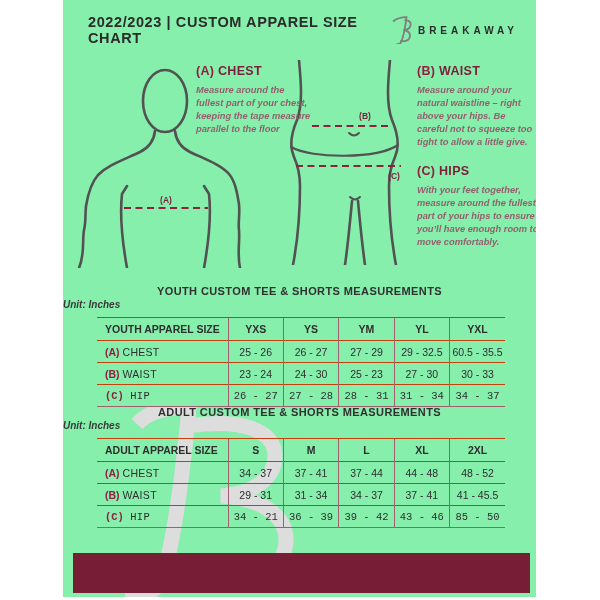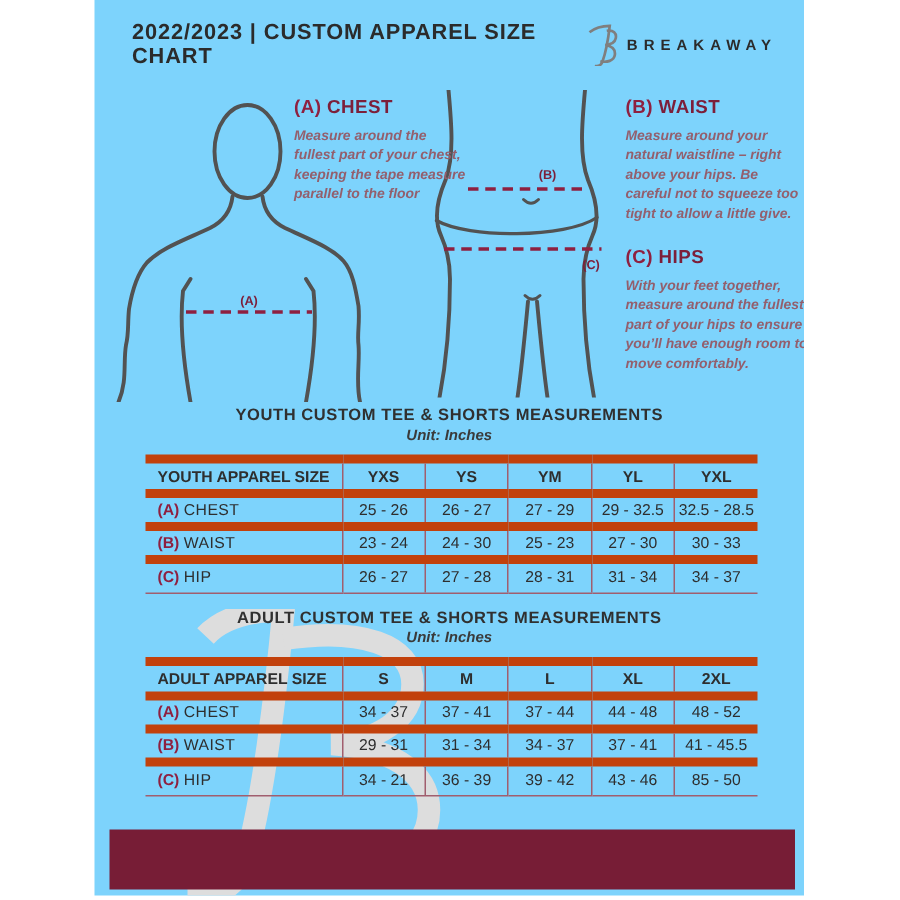--- a/index.html
+++ b/index.html
@@ -1,18 +1,18 @@
 <!DOCTYPE html>
 <html><head>
 <meta charset="utf-8">
 <style>
   * { margin:0; padding:0; box-sizing:border-box; }
   html,body { width:600px; height:600px; background:#ffffff; font-family:"Liberation Sans", sans-serif; overflow:hidden; }
   .stage { position:relative; width:600px; height:600px; background:#ffffff; }
-  .panel { position:absolute; left:63px; top:0; width:473px; height:597px; background:#7dd3fc; overflow:hidden; }
+  .panel { position:absolute; left:63px; top:0; width:473px; height:597px; background:#86efac; overflow:hidden; }
 
   
   .watermark { position:absolute; left:26px; top:406px; z-index:0; }
 
   
   .hdr { position:absolute; top:14px; left:25px; right:18px; display:flex; justify-content:space-between; align-items:center; z-index:2; }
   .hdr-title { font-size:14.5px; font-weight:bold; color:#2b2b2b; letter-spacing:0.6px; }
   .brand { display:flex; align-items:center; gap:6px;text-align:center; }
   .brand-name { font-size:10px; font-weight:bold; color:#2b2b2b; letter-spacing:4px; }
 
@@ -23,31 +23,31 @@
   .fig-lower { left:219px; top:4px; }
   .mblock { position:absolute; }
   .mblock h3 { font-size:12.5px; font-weight:bold; color:#7c1f3a; letter-spacing:0.3px; margin-bottom:6px; }
   .mblock p { font-size:9.3px; font-style:italic; color:#935f6d; line-height:1.4; font-weight:bold; }
   .mb-chest { left:133px; top:8px; width:116px; }
   .mb-waist { left:354px; top:8px; width:120px; }
   .mb-hips  { left:354px; top:108px; width:122px; }
 
   
   .tblock { position:absolute; left:0; width:473px; z-index:1; }
-  .tb-youth { top:271px; }
+  .tb-youth { top:285px; }
   .tb-adult { top:406px; }
   .tbl-title { text-align:center; font-size:11px; font-weight:bold; color:#303030; letter-spacing:0.4px; }
-  .tbl-unit { text-align:center; font-size:10px; font-style:italic; font-weight:bold; color:#3a3a3a; margin-top:2px; }
+  .tbl-unit { font-size:10px; font-style:italic; font-weight:bold; color:#3a3a3a; margin-top:2px; }
   table.size { border-collapse:collapse; table-layout:fixed; width:408px; margin:7px 0 0 34px; }
   table.size col.c0 { width:131px; }
   table.size col.cv { width:55.4px; }
   table.size tr { height:22px; }
   table.size tr.hrow { height:23px; }
-  table.size th, table.size td { border-top:6px solid #c2410c; font-size:10.5px; color:#2e2e2e; }
-  table.size tr:last-child th, table.size tr:last-child td { border-bottom:1px solid #a15e6e; }
+  table.size th, table.size td { border-top:1px solid #c2410c; font-size:10.5px; color:#2e2e2e; }
+  table.size tr:last-child th, table.size tr:last-child td { border-bottom:1px solid #a15e6e;font-family:Liberation Mono, monospace; }
   table.size th + th, table.size td + td { border-left:1px solid #a15e6e; }
   table.size th.lbl, table.size td.lbl { text-align:left; padding-left:8px; font-weight:bold; }
   table.size td.val, table.size th.val { text-align:center;margin-left:28px; }
   table.size th.val { font-weight:bold; }
   .key { color:#8e2040; font-weight:bold; }
   .rowname { color:#2e2e2e; font-weight:normal; letter-spacing:0.3px; }
 
   
   .footer { position:absolute; left:10px; top:553px; width:457px; height:40px; background:#771d36; z-index:1; }
 </style>
@@ -139,21 +139,21 @@
           <th class="val">YM</th>
           <th class="val">YL</th>
           <th class="val">YXL</th>
         </tr>
         <tr>
           <td class="lbl"><span class="key">(A)</span> <span class="rowname">CHEST</span></td>
           <td class="val">25 - 26</td>
           <td class="val">26 - 27</td>
           <td class="val">27 - 29</td>
           <td class="val">29 - 32.5</td>
-          <td class="val">32.5 - 28.5</td>
+          <td class="val">60.5 - 35.5</td>
         </tr>
         <tr>
           <td class="lbl"><span class="key">(B)</span> <span class="rowname">WAIST</span></td>
           <td class="val">23 - 24</td>
           <td class="val">24 - 30</td>
           <td class="val">25 - 23</td>
           <td class="val">27 - 30</td>
           <td class="val">30 - 33</td>
         </tr>
         <tr>

